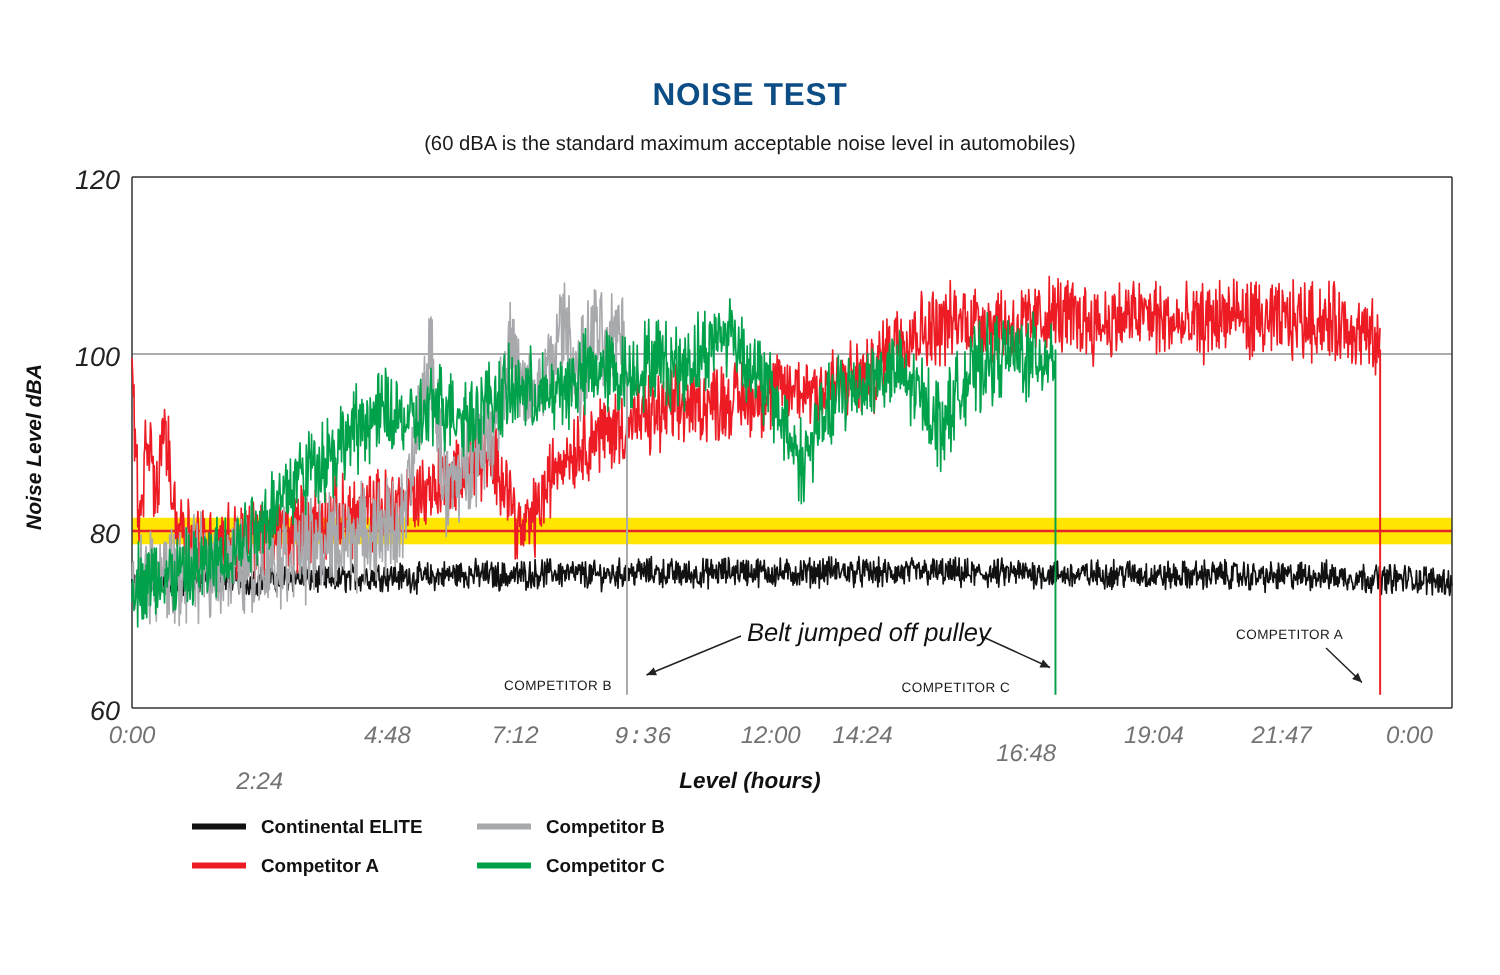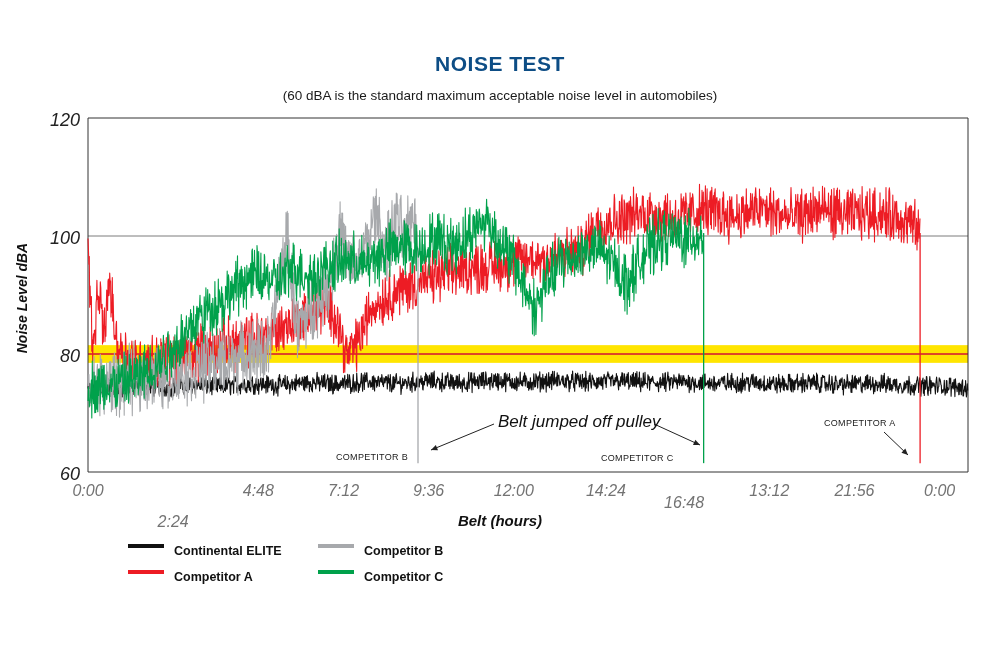--- a/index.html
+++ b/index.html
@@ -98,21 +98,21 @@
     top: 538px;
     width: 460px;
   }
   .legend-row {
     display: flex;
     align-items: center;
     height: 26px;
   }
   .legend-item {
     display: flex;
-    align-items: flex-start;
+    align-items: center;
     width: 190px;
   }
   .legend-swatch {
     width: 36px;
     height: 4px;
     margin-right: 10px;
     flex: none;
   }
   .legend-label {
     font-size: 12.5px;
@@ -120,39 +120,39 @@
     color: #111;
   }
 </style>
 </head>
 <body>
 
 <div id="chart-root">
   <div class="title">NOISE TEST</div>
   <div class="subtitle">(60 dBA is the standard maximum acceptable noise level in automobiles)</div>
   <div class="ylabel">Noise Level dBA</div>
-  <div class="xlabel">Belt  (hours)</div>
+  <div class="xlabel">Level  (hours)</div>
 
   <div id="ytick-layer">
       <div class="ytick" style="left: 28px; top: 464px;">60</div>
       <div class="ytick" style="left: 28px; top: 346px;">80</div>
       <div class="ytick" style="left: 28px; top: 228px;">100</div>
       <div class="ytick" style="left: 28px; top: 110px;">120</div>
     </div>
   <div id="xtick-layer">
       <div class="xtick" style="left: 58px; top: 482px;">0:00</div>
       <div class="xtick" style="left: 143.161px; top: 490px; margin-top: 23px;">2:24</div>
       <div class="xtick" style="left: 228.323px; top: 482px;">4:48</div>
       <div class="xtick" style="left: 313.484px; top: 482px;">7:12</div>
-      <div class="xtick" style="left: 398.645px; top: 482px;">9:36</div>
+      <div class="xtick" style="left: 398.645px; top: 482px; font-family: Liberation Mono, monospace;">9:36</div>
       <div class="xtick" style="left: 483.806px; top: 482px;">12:00</div>
-      <div class="xtick" style="left: 576px; top: 482px;">14:24</div>
+      <div class="xtick" style="left: 545px; top: 482px;">14:24</div>
       <div class="xtick" style="left: 654.129px; top: 482px; margin-top: 12px;">16:48</div>
-      <div class="xtick" style="left: 739.29px; top: 482px;">13:12</div>
-      <div class="xtick" style="left: 824.452px; top: 482px;">21:56</div>
+      <div class="xtick" style="left: 739.29px; top: 482px;">19:04</div>
+      <div class="xtick" style="left: 824.452px; top: 482px;">21:47</div>
       <div class="xtick" style="left: 909.613px; top: 482px;">0:00</div>
     </div>
 
   <svg id="plot" width="1000" height="650" viewBox="0 0 1000 650" style="position:absolute;left:0;top:0;">
       <rect x="88" y="345.15" width="880" height="17.700000000000045" fill="#ffe500"></rect>
       <line x1="88" y1="354" x2="968" y2="354" stroke="#5a5a5a" stroke-width="0.8"></line>
       <line x1="88" y1="236" x2="968" y2="236" stroke="#5a5a5a" stroke-width="0.8"></line>
       <line x1="88" y1="354" x2="968" y2="354" stroke="#e8252a" stroke-width="1.6"></line>
       <line x1="88" y1="118" x2="968" y2="118" stroke="#333" stroke-width="1"></line>
       <line x1="88" y1="472" x2="968" y2="472" stroke="#333" stroke-width="1"></line>

